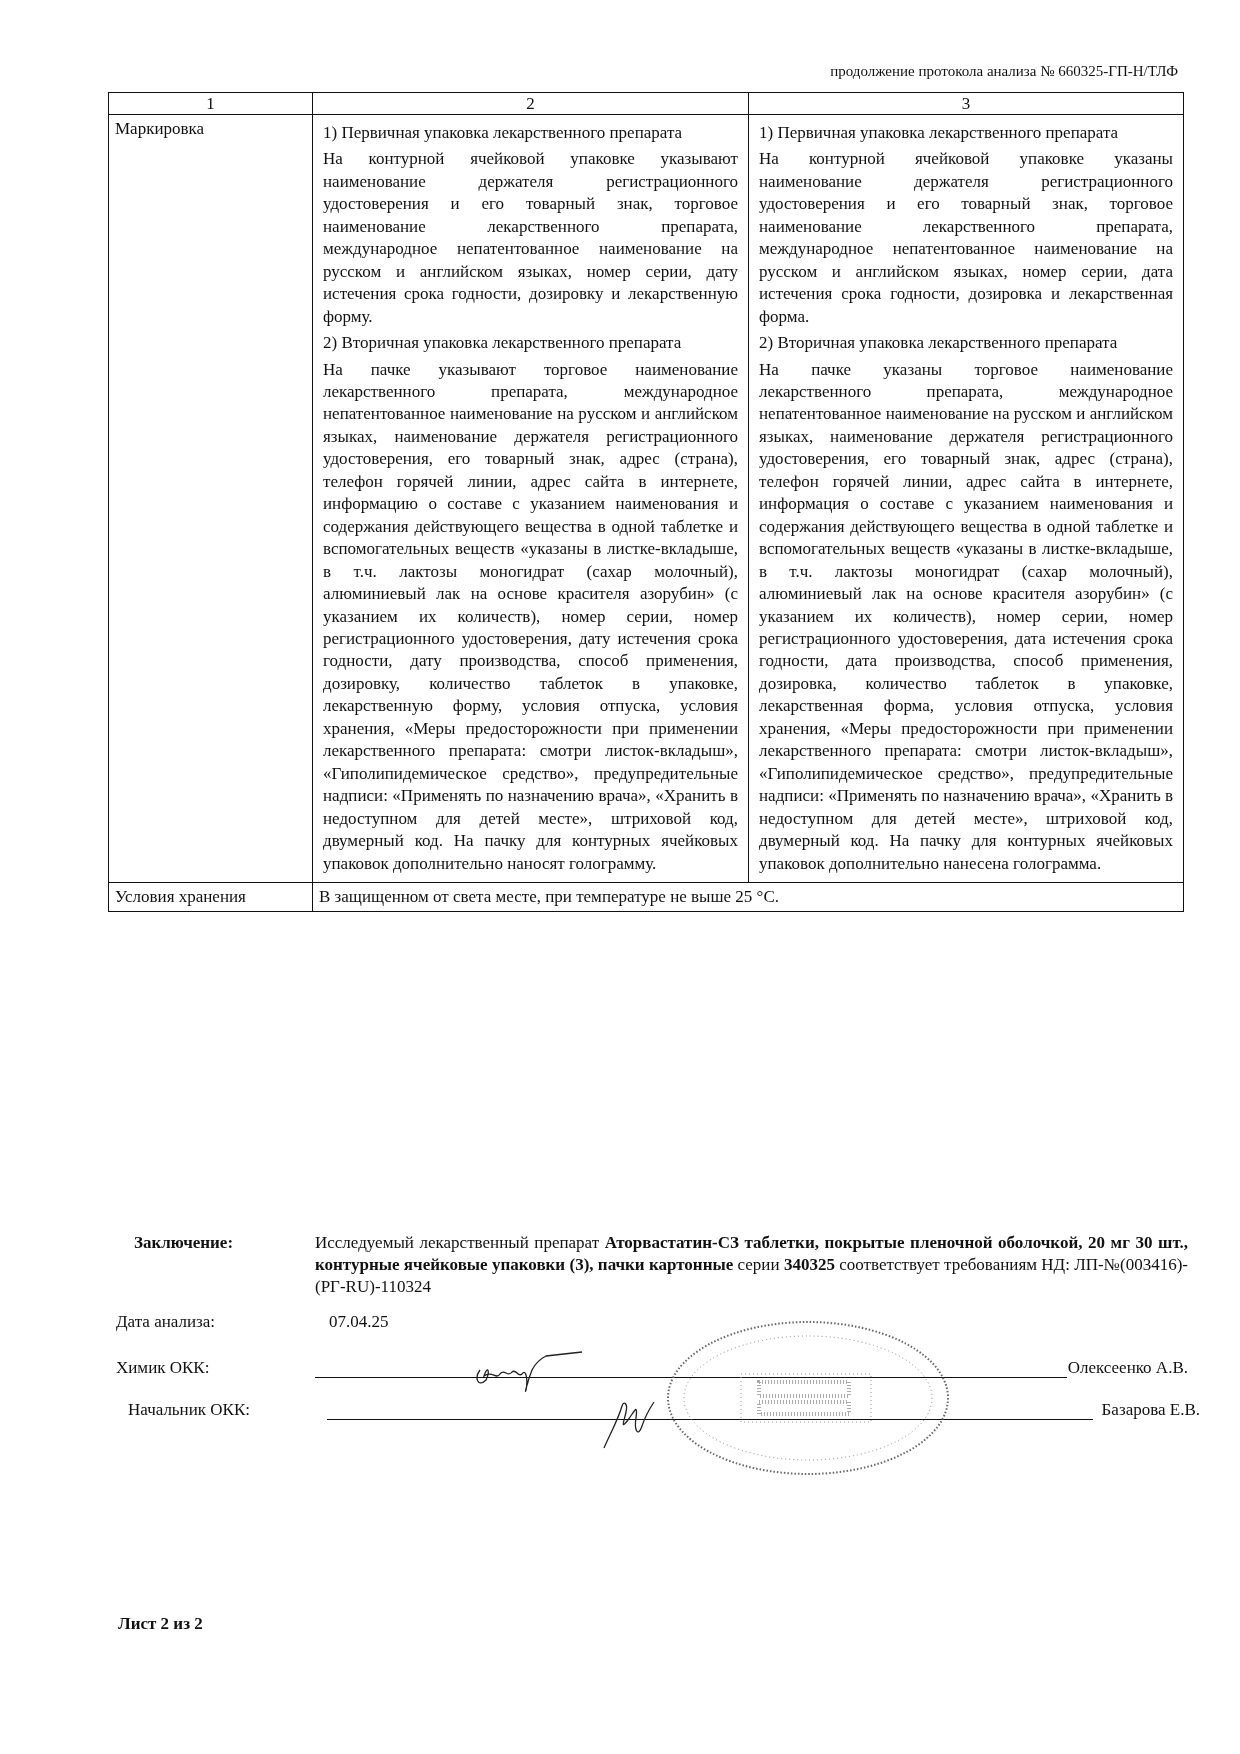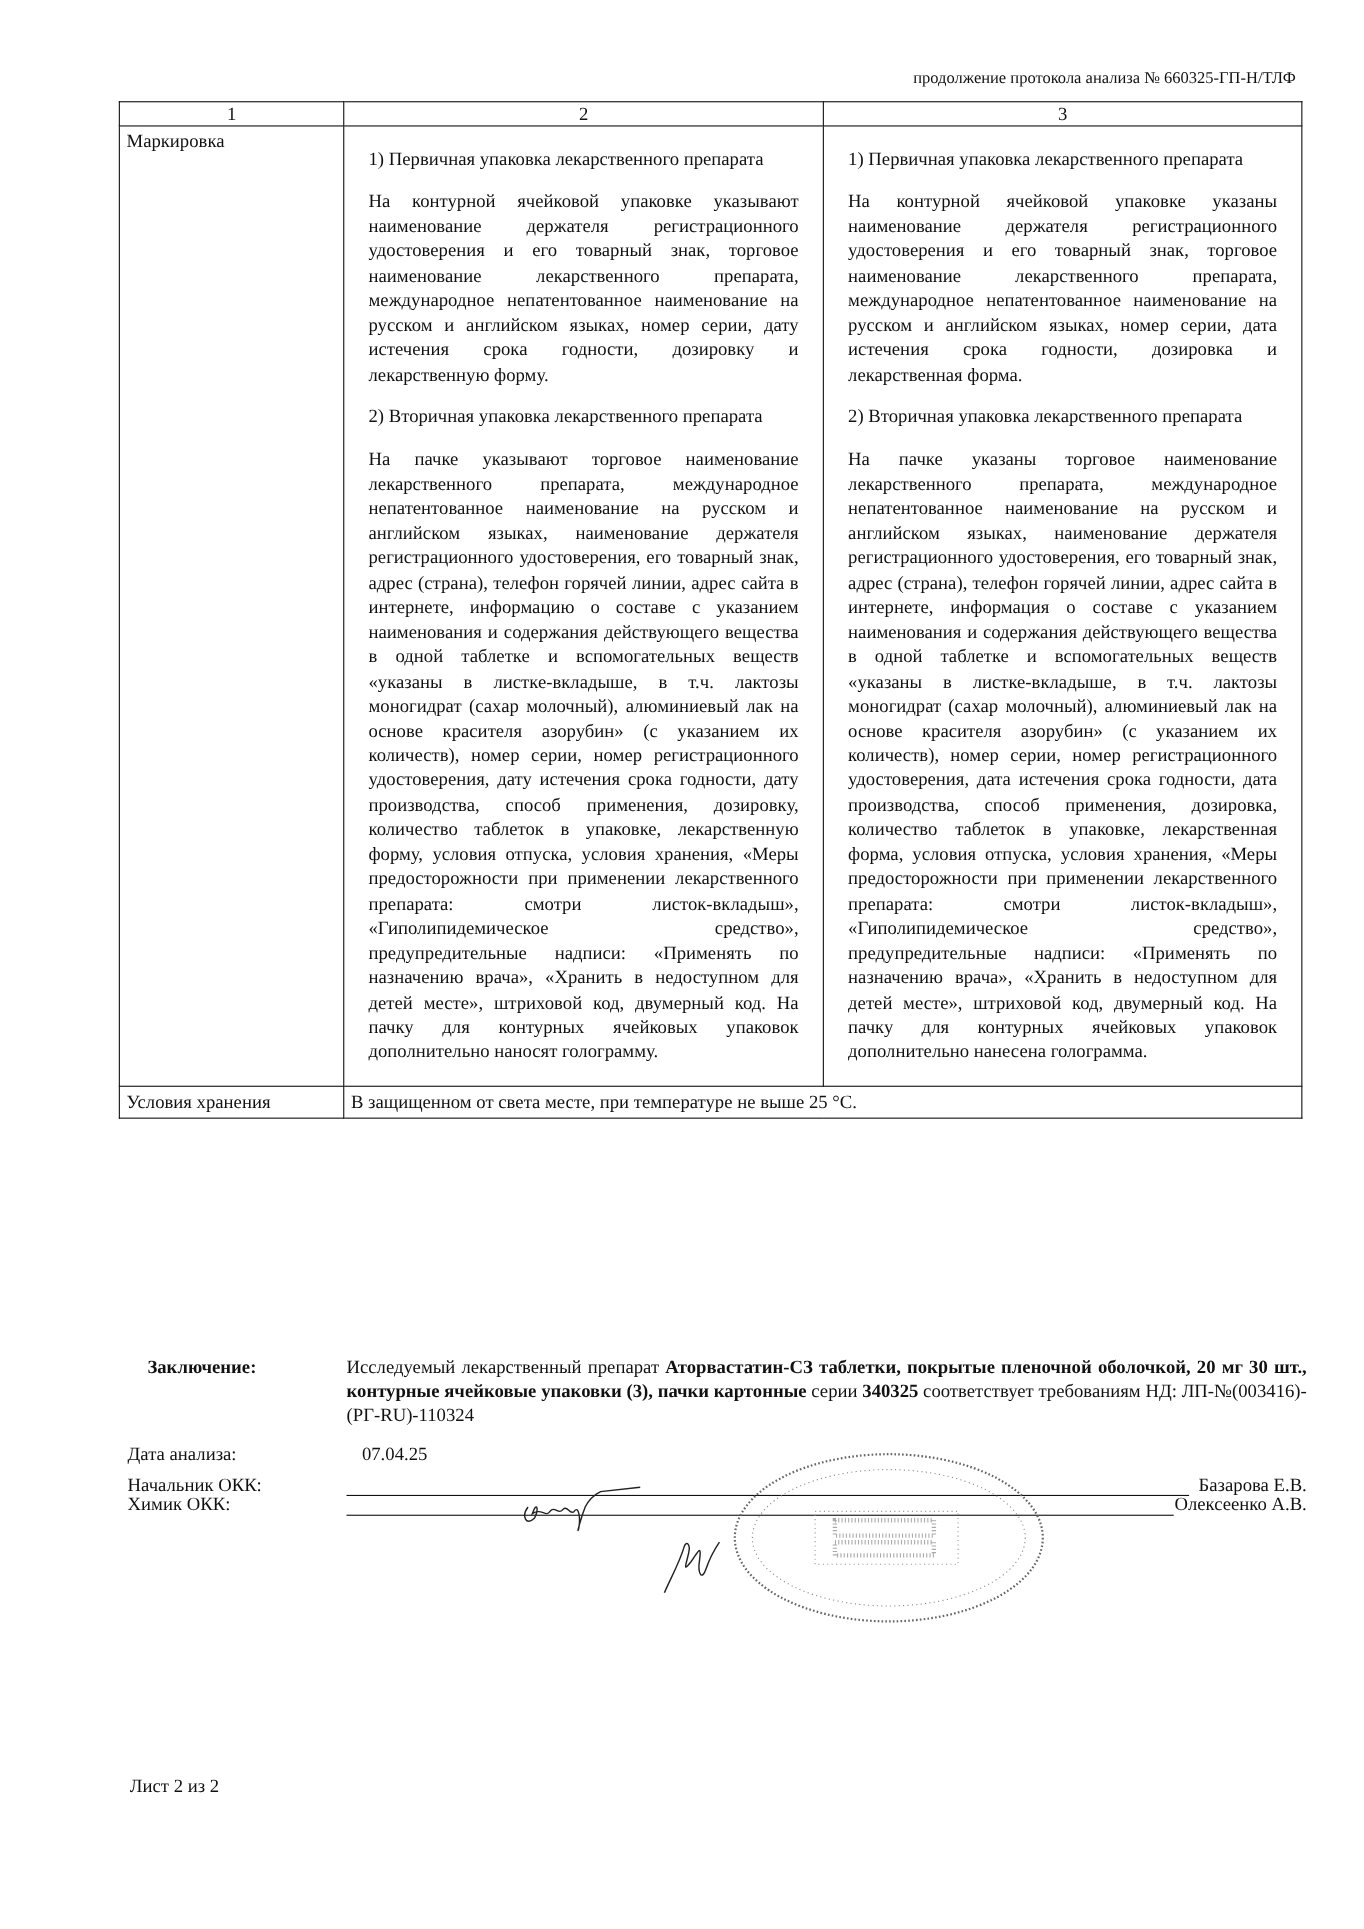--- a/index.html
+++ b/index.html
@@ -5,31 +5,31 @@
   html, body { margin: 0; padding: 0; background: #ffffff; }
   body { width: 1240px; height: 1754px; position: relative; overflow: hidden;
          font-family: "Liberation Serif", "DejaVu Serif", serif; color: #111; }
   .page-header { position: absolute; top: 63px; right: 62px; font-size: 15px; white-space: nowrap; }
   table.protocol { position: absolute; left: 108px; top: 92px; width: 1075px;
                    border-collapse: collapse; table-layout: fixed; font-size: 17px; line-height: 22.45px; }
   table.protocol td { border: 1.3px solid #111; vertical-align: top; padding: 3px 6px; }
   table.protocol td.num { text-align: center; padding: 0; height: 21px; line-height: 21px; }
   col.c1 { width: 204px; } col.c2 { width: 436px; } col.c3 { width: 435px; }
   .cell-text { text-align: justify; }
-  .cell-text p { margin: 16px; }
+  .cell-text p { margin: 4px; }
   .conclusion { position: absolute; left: 116px; top: 1232px; width: 1072px; font-size: 17px; line-height: 22px; }
   .conclusion .lbl { position: absolute; left: 0; top: 0; font-weight: bold; margin-left: 18px; }
   .conclusion .txt { position: absolute; left: 199px; top: 0; width: 873px; text-align: justify; }
   .conclusion b { font-weight: bold; }
   .sig-row { position: absolute; left: 116px; width: 1072px; font-size: 17px; height: 24px; }
   .sig-row .lbl { position: absolute; left: 0; top: 0; }
   .sig-row .val { position: absolute; left: 213px; top: 0; font-weight: normal; }
   .sig-row .line { position: absolute; left: 199px; top: 19px; border-bottom: 1.3px solid #111; }
   .sig-row .name { position: absolute; right: 0; top: 0; }
-  .footer { position: absolute; left: 118px; top: 1614px; font-size: 17px; }
+  .footer { position: absolute; left: 118px; top: 1614px; font-size: 17px; font-weight: bold; }
   .stamp { position: absolute; left: 663px; top: 1318px; width: 290px; height: 160px; }
   .signature { position: absolute; }
 </style>
 </head>
 <body>
 
 <div class="page-header">продолжение протокола анализа № 660325-ГП-Н/ТЛФ</div>
 
 <table class="protocol">
   <colgroup>
@@ -74,21 +74,21 @@
   <span class="lbl">Дата анализа:</span>
   <span class="val">07.04.25</span>
 </div>
 
 <div class="sig-row" style="top:1358px;">
   <span class="lbl">Химик ОКК:</span>
   <span class="line" style="width:752px;"></span>
   <span class="name">Олексеенко А.В.</span>
 </div>
 
-<div class="sig-row" style="top:1340px;">
+<div class="sig-row" style="top:1400px;margin-left:12px;">
   <span class="lbl">Начальник ОКК:</span>
   <span class="line" style="width:766px;"></span>
   <span class="name">Базарова Е.В.</span>
 </div>
 
 <svg class="signature" style="left:470px; top:1350px;" width="130" height="50" viewBox="0 0 130 50">
   <path d="M10 20 C4 28 8 38 16 30 C20 22 18 14 14 26 C22 20 26 30 30 24 C34 18 38 28 42 22 C46 18 48 28 52 24 C56 18 58 30 56 40 C54 46 58 30 62 20 C66 12 72 8 76 6 L112 2" fill="none" stroke="#222" stroke-width="1.3"></path>
 </svg>
 
 <svg class="signature" style="left:598px; top:1390px;" width="70" height="70" viewBox="0 0 70 70">

